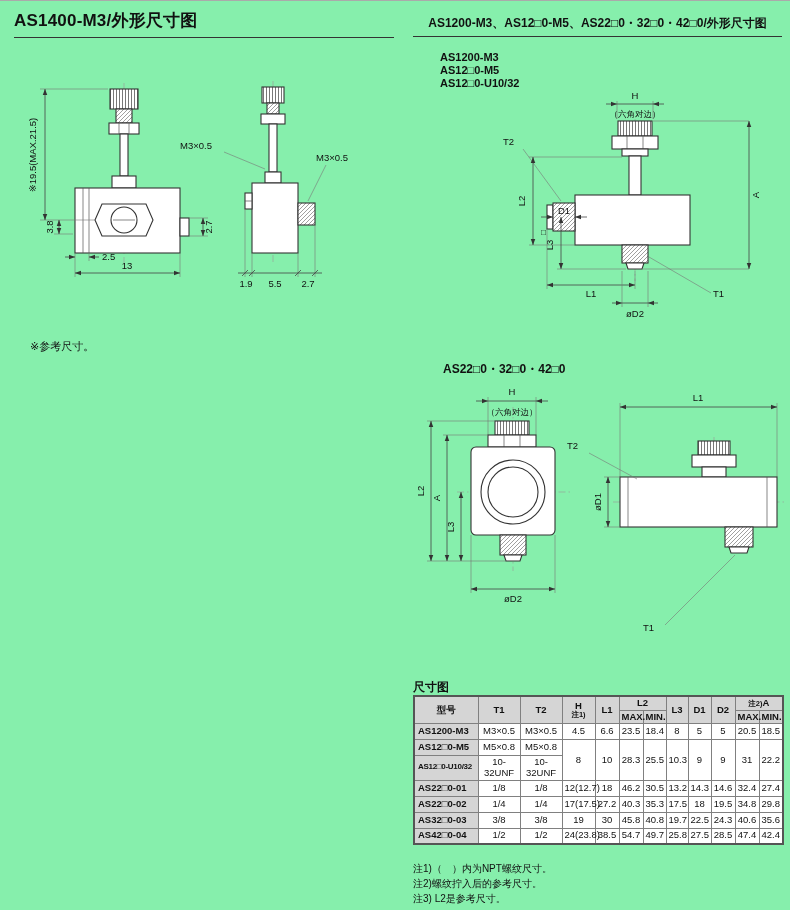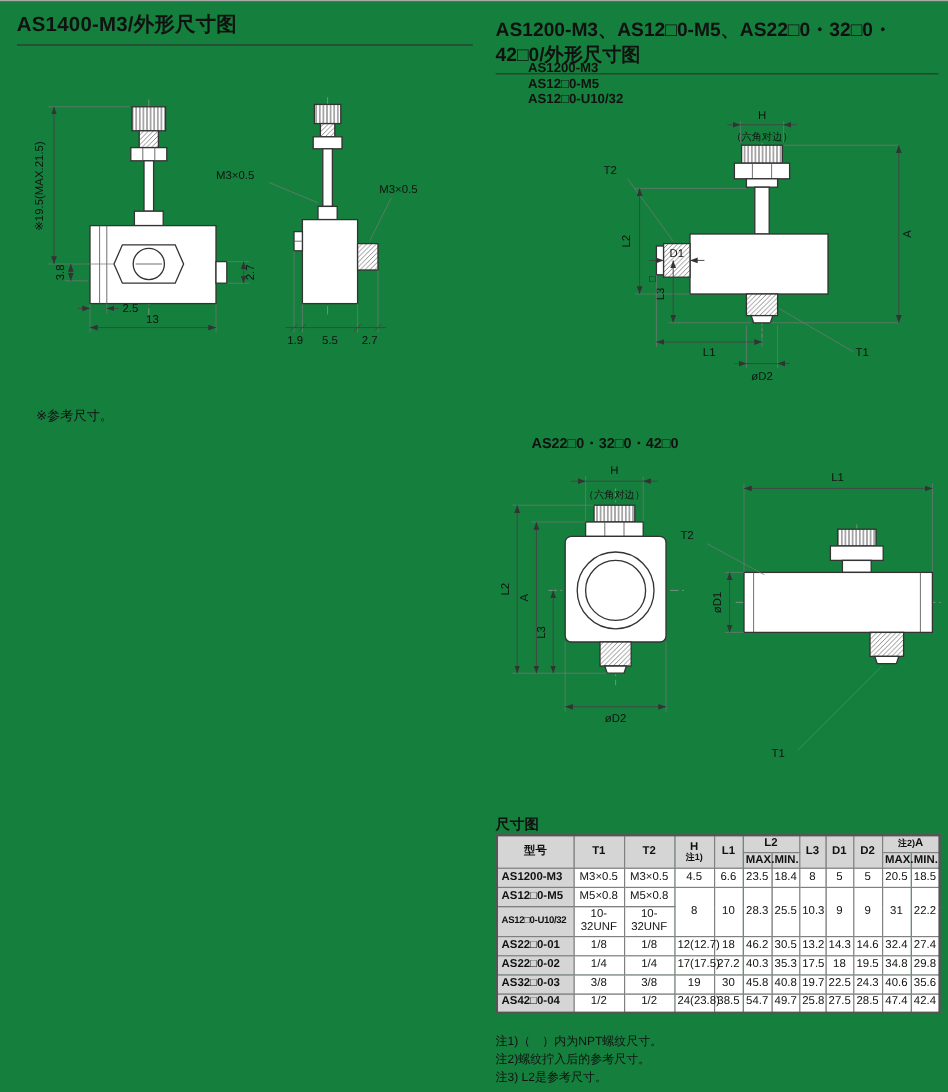--- a/index.html
+++ b/index.html
@@ -1,22 +1,22 @@
 <!DOCTYPE html>
 <html><head>
 <meta charset="utf-8">
 <style>
   * { margin:0; padding:0; box-sizing:border-box; }
   html,body { background:#fff; }
   body { width:790px; height:910px; font-family:"Liberation Sans","DejaVu Sans",sans-serif; color:#111; }
-  .page { position:relative; width:790px; height:910px; background:#15803d; overflow:hidden; border-top:1px solid #aaa; }
+  .page { position:relative; width:790px; height:910px; background:#86efac; overflow:hidden; border-top:1px solid #aaa; }
   .abs { position:absolute; }
 
   .sec-title-left { left:14px; top:8px; width:380px; font-size:17px; font-weight:bold; padding-bottom:5px; border-bottom:1.5px solid #333; letter-spacing:0.2px; }
-  .sec-title-right { left:413px; top:14px; width:369px; font-size:16px; font-weight:bold; padding-bottom:4px; border-bottom:1.5px solid #333; }
+  .sec-title-right { left:413px; top:14px; width:369px; font-size:12px; font-weight:bold; padding-bottom:4px; border-bottom:1.5px solid #333;text-align:center; }
 
   .ref-note { left:30px; top:318px; font-size:11px;margin-top:20px; }
   .model-list { left:440px; top:50px; font-size:11px; font-weight:bold; line-height:1.2; }
   .series-label { left:443px; top:360px; font-size:12px; font-weight:bold; }
   .table-title { left:413px; top:678px; font-size:12px; font-weight:bold; }
 
   
   svg text { font-family:"Liberation Sans","DejaVu Sans",sans-serif; }
   .pt  { fill:#fff; stroke:#333; stroke-width:1.1; }
   .ptn { stroke:#333; stroke-width:1.1; }

